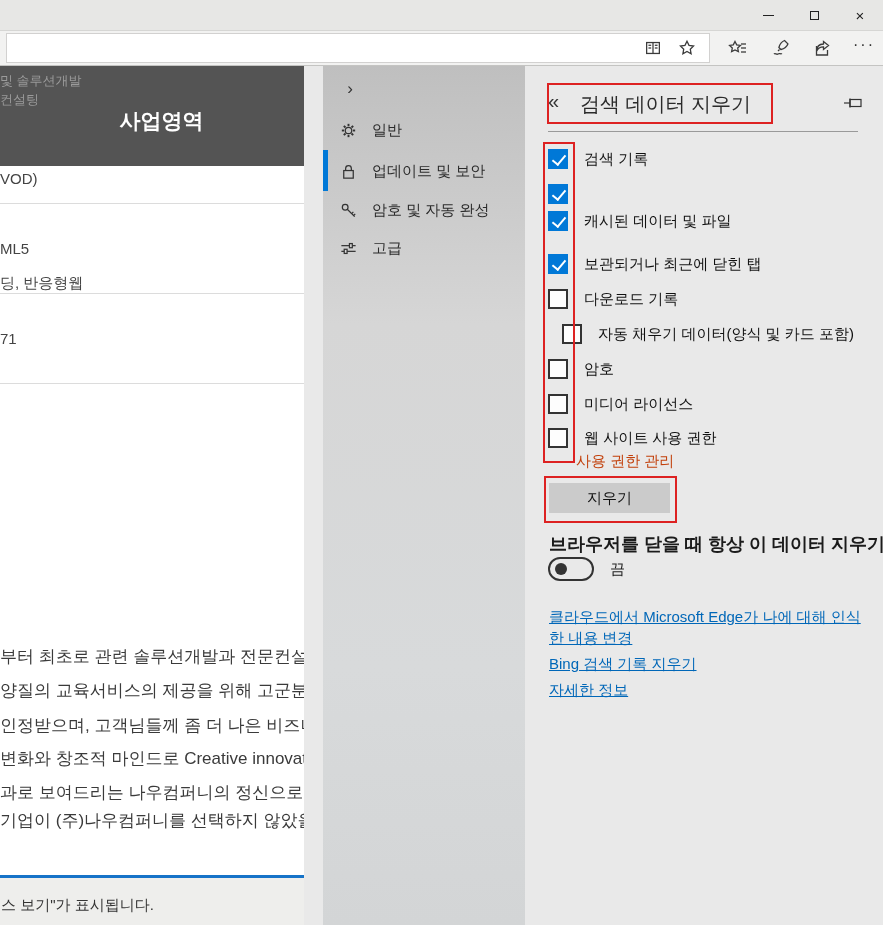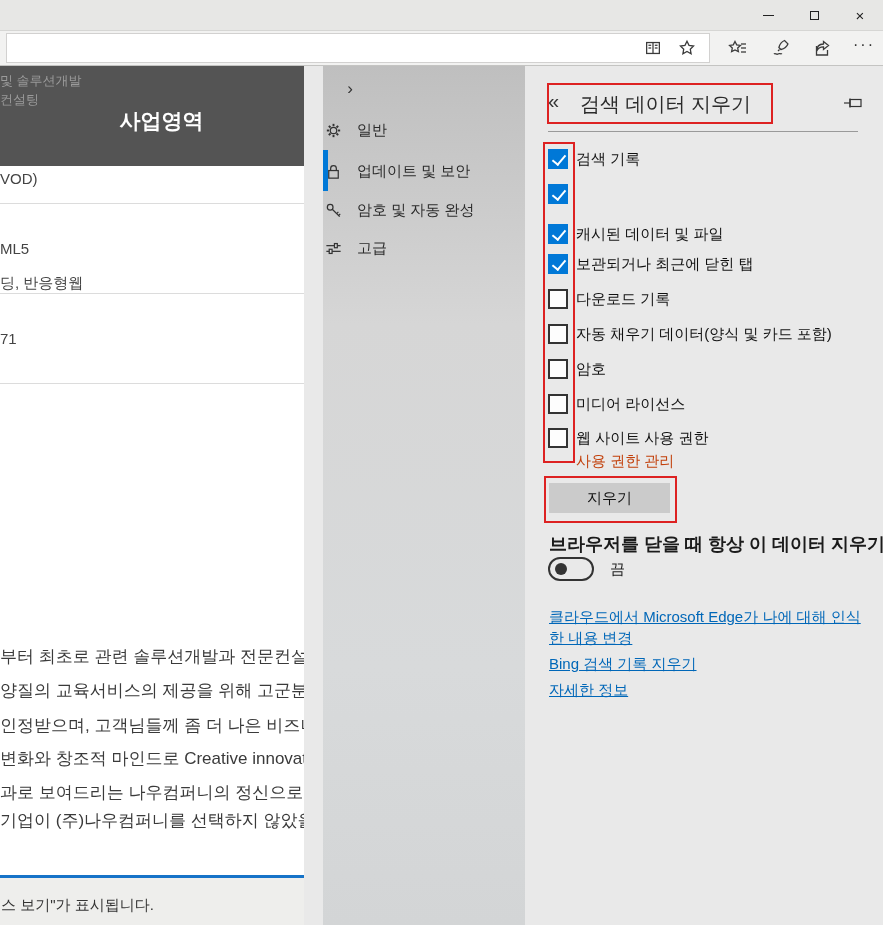--- a/index.html
+++ b/index.html
@@ -38,32 +38,32 @@
   .pg-row { position:absolute; left:0; width:323px; color:#444; font-size:15px; white-space:nowrap; overflow:hidden; }
   .pg-div { position:absolute; left:0; width:323px; height:1px; background:#dcdcdc; }
   .pg-par { position:absolute; left:0; width:323px; color:#3a3a3a; font-size:17px; white-space:nowrap; overflow:hidden; }
   .statusbar { position:absolute; left:0; top:809px; width:323px; height:50px; background:#eeeeec; border-top:3px solid #1673c8; }
   .statusbar .txt { position:absolute; left:1px; top:18px; font-size:15px; color:#333; white-space:nowrap; }
 
   
   .side { position:absolute; left:323px; top:0; width:202px; height:859px;
           background:linear-gradient(180deg,#bfbfbf 0%,#d6d6d6 30%,#d8dadb 70%,#d3d5d6 100%); }
   .side-expand { position:absolute; left:14px; top:10px; width:26px; height:26px; color:#333; font-size:17px; display:flex; align-items:center; justify-content:center; }
-  .side-item { position:absolute; left:0; width:202px; height:40px; display:flex; align-items:center; gap:14px; color:#2b2b2b; font-size:15px; }
+  .side-item { position:absolute; left:0; width:202px; height:40px; display:flex; align-items:center; gap:14px; padding-left:15px; color:#2b2b2b; font-size:15px; }
   .side-item .si-ic { width:20px; height:20px; flex:0 0 20px; display:flex; align-items:center; justify-content:center; }
   .accent-bar { position:absolute; left:0; top:84px; width:5px; height:41px; background:#0078d7; }
 
   
   .panel { position:absolute; left:525px; top:0; width:358px; height:859px; background:#e9e9e9; }
   .back-glyph { position:absolute; left:23px; top:24px; font-size:20px; color:#333; }
   .panel-title { position:absolute; left:55px; top:25px; font-size:20px; color:#2b2b2b; }
   .pin { position:absolute; left:318px; top:30px; color:#333; }
   .panel-div { position:absolute; left:23px; top:65px; width:310px; height:1px; background:#9a9a9a; }
 
-  .cb-row { position:absolute; left:23px; width:320px; height:24px; display:flex; align-items:center; gap:8px; }
+  .cb-row { position:absolute; left:23px; width:320px; height:24px; display:flex; align-items:center; gap:16px; }
   .cb { position:relative; width:20px; height:20px; flex:0 0 20px; border:2px solid #333; background:#fdfdfd; }
   .cb.checked { border-color:#0078d7; background:#0078d7; }
   .cb.checked::after { content:""; position:absolute; left:5px; top:1px; width:6px; height:11px; border:solid #fff; border-width:0 2px 2px 0; transform:rotate(40deg); }
   .cb-label { font-size:15px; color:#111; white-space:nowrap; }
 
   .mini-link { position:absolute; left:51px; top:386px; font-size:15px; color:#c2410c; }
   .clear-btn { position:absolute; left:24px; top:417px; width:121px; height:30px; background:#cbcbcb; border:none; font-size:15px; color:#111; font-family:inherit; display:flex; align-items:center; justify-content:center; }
 
   .always-label { position:absolute; left:24px; top:466px; font-size:18px; font-weight:bold; color:#1b1b1b; white-space:nowrap; }
   .toggle-row { position:absolute; left:23px; top:491px; display:flex; align-items:center; gap:16px; }
@@ -241,33 +241,33 @@
       </div>
       <div class="panel-div"></div>
 
       <div class="cb-row" style="top:81px;">
         <div class="cb checked"></div>
         <span class="cb-label">검색 기록</span>
       </div>
       <div class="cb-row" style="top:116px;">
         <div class="cb checked"></div>
       </div>
-      <div class="cb-row" style="top:156px;text-align:right;">
+      <div class="cb-row" style="top:143px;text-align:right;">
         <div class="cb checked"></div>
         <span class="cb-label">캐시된 데이터 및 파일</span>
       </div>
       <div class="cb-row" style="top:186px;">
         <div class="cb checked"></div>
         <span class="cb-label">보관되거나 최근에 닫힌 탭</span>
       </div>
       <div class="cb-row" style="top:221px;">
         <div class="cb"></div>
         <span class="cb-label">다운로드 기록</span>
       </div>
-      <div class="cb-row" style="top:256px;">
+      <div class="cb-row" style="top:256px;justify-content:center;">
         <div class="cb"></div>
         <span class="cb-label">자동 채우기 데이터(양식 및 카드 포함)</span>
       </div>
       <div class="cb-row" style="top:291px;">
         <div class="cb"></div>
         <span class="cb-label">암호</span>
       </div>
       <div class="cb-row" style="top:326px;">
         <div class="cb"></div>
         <span class="cb-label">미디어 라이선스</span>

